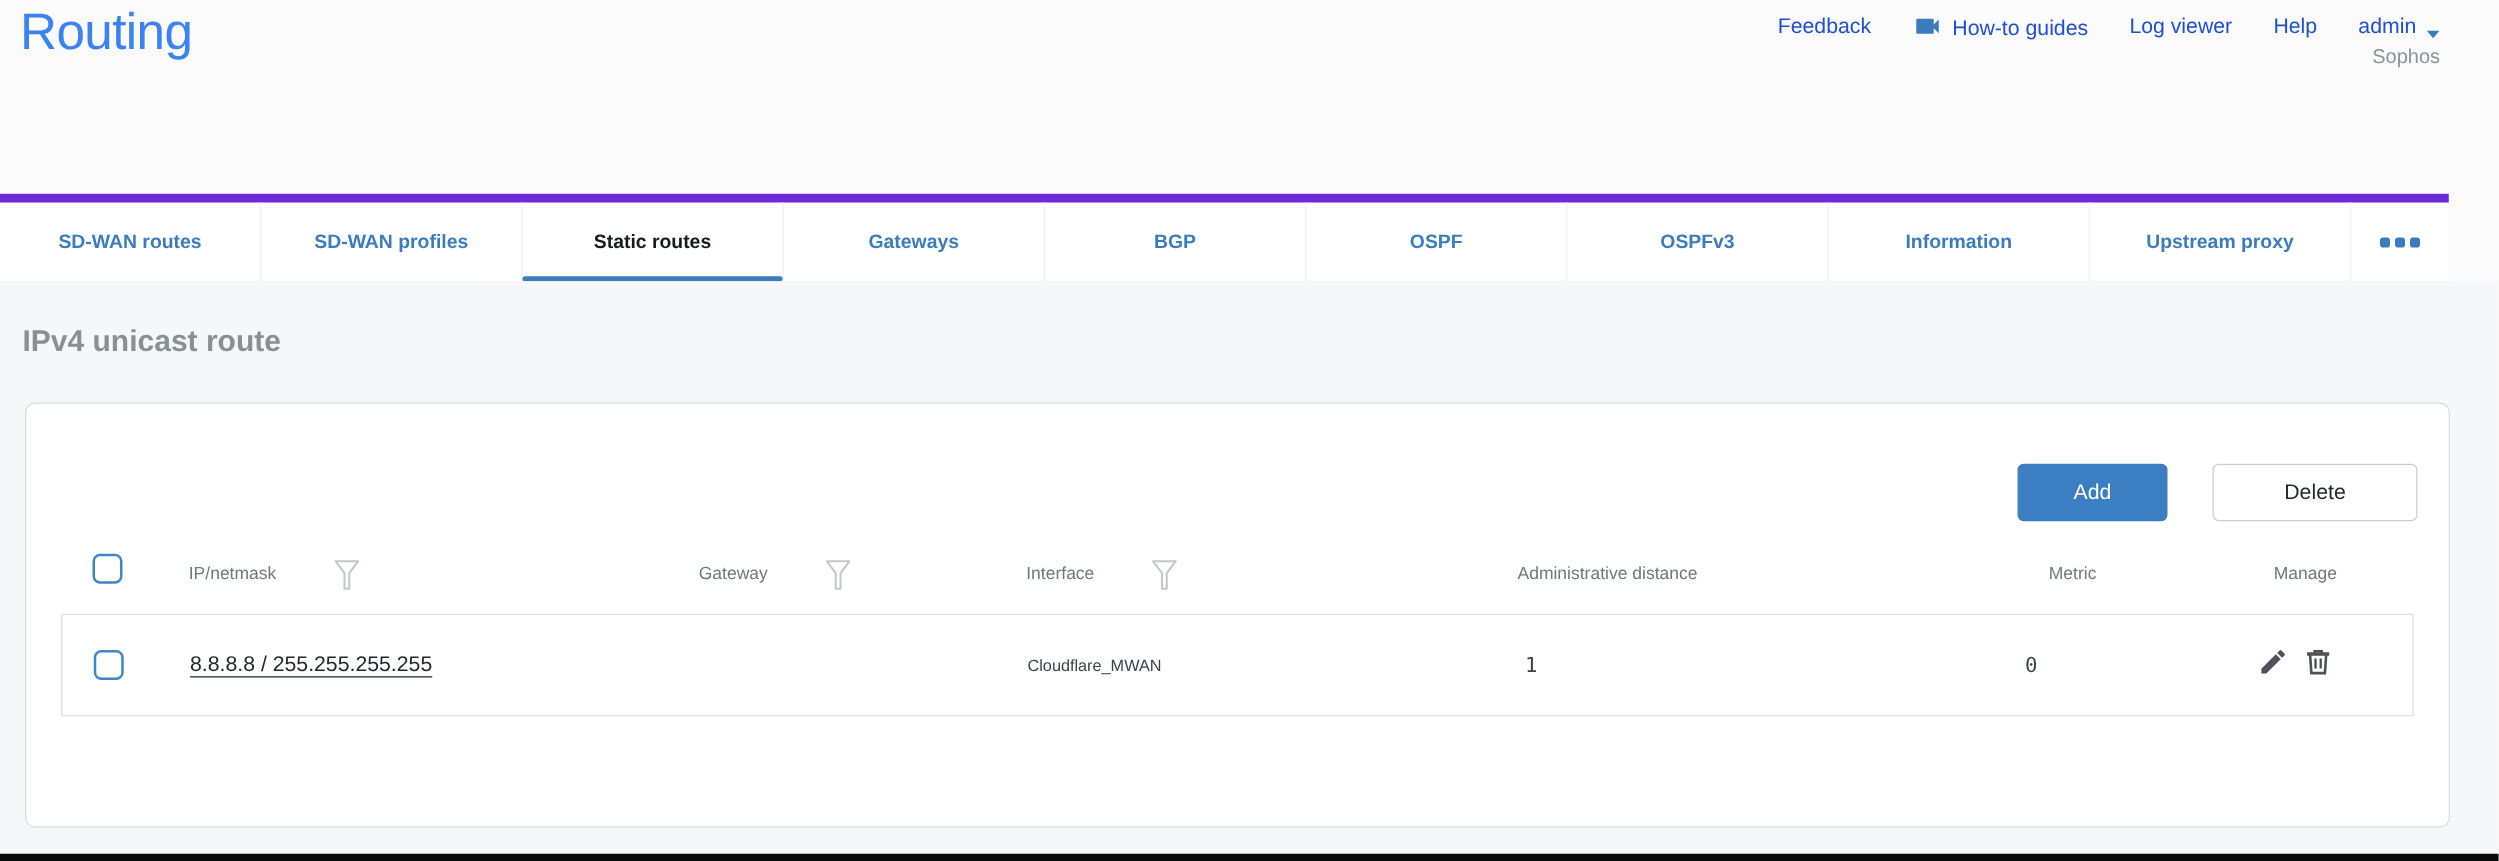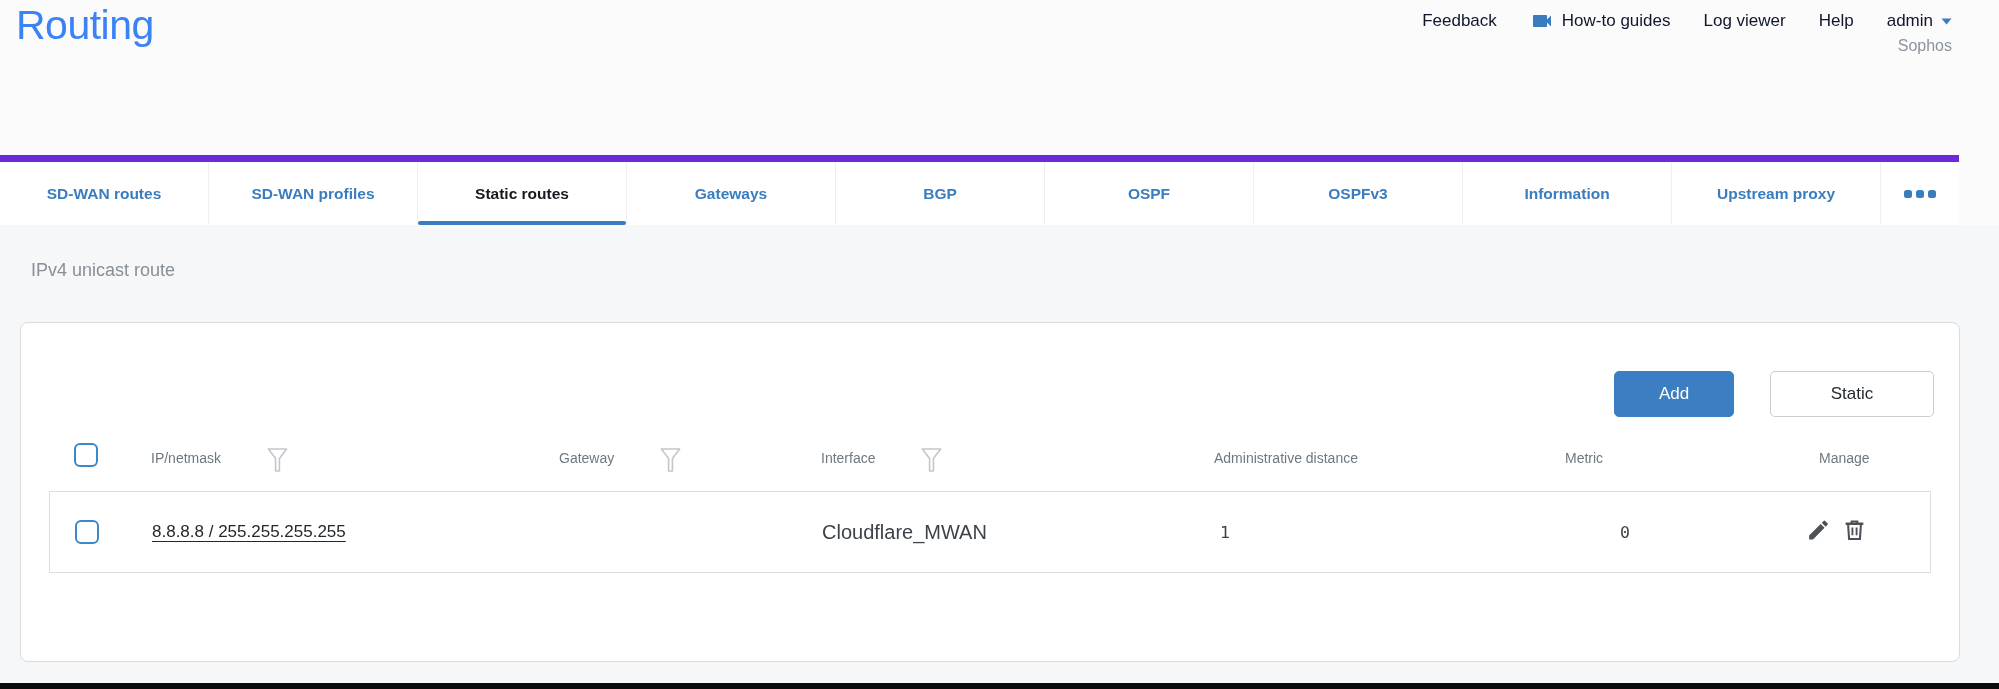--- a/index.html
+++ b/index.html
@@ -14,21 +14,21 @@
   .page-title {
     position:absolute; left:16px; top:2px;
     font-size:41px; font-weight:400; letter-spacing:-0.5px;
     color:#3b82f6;
   }
   .topnav {
     position:absolute; top:9px; right:47px;
     display:flex; align-items:center; gap:33px;
     font-size:17px; font-weight:500; color:#3a7dbf;
   }
-  .navlink { color:#0f172a; text-decoration:none; cursor:pointer; display:flex; align-items:center; gap:8px; }
+  .navlink { color:#1d4ed8; text-decoration:none; cursor:pointer; display:flex; align-items:flex-end; gap:8px; }
   .navlink svg { display:block; }
   .brand {
     position:absolute; top:37px; right:47px;
     font-size:16px; color:#8b939b;
   }
   
   .tabbar {
     position:absolute; left:0; top:155px; width:1959px; height:70px;
     background:#ffffff; display:flex;
     border-top:7px solid #6d28d9;
@@ -49,21 +49,21 @@
   .tab.overflow { flex:1; border-right:none; }
   .dots { display:flex; gap:4px; }
   .dots i { width:8px; height:8px; border-radius:2.5px; background:#3a7dbf; display:block; }
   
   .content-bg {
     position:absolute; left:0; top:225px; width:1999px; height:458px;
     background:#f6f7f8;
   }
   .section-heading {
     position:absolute; left:18px; top:260px;
-    font-size:18px; font-weight:400; color:#878f97;margin-left:13px;
+    font-size:24px; font-weight:700; color:#878f97;
   }
   .panel {
     position:absolute; left:20px; top:322px; width:1940px; height:340px;
     background:#ffffff; border:1px solid #d9dcdf; border-radius:8px;
   }
   .btn {
     position:absolute; top:48px; height:46px;
     border-radius:5px; font-size:17px; font-family:"Liberation Sans", sans-serif;
     cursor:pointer;
   }
@@ -81,32 +81,32 @@
     border:2px solid #3f86c8; border-radius:6px; background:#fff; cursor:pointer;
   }
   .thead .cb { left:53px; top:120px; }
   .th {
     position:absolute; top:121px; height:28px;
     display:flex; align-items:center; gap:45px;
     font-size:14px; color:#6f787f; white-space:nowrap;
   }
   .th svg { display:block; margin-top:4px; }
   .th-ip { left:130px; } .th-gw { left:538px; } .th-if { left:800px; }
-  .th-ad { left:1193px; } .th-me { left:1544px;align-items:center; } .th-mg { left:1798px; }
+  .th-ad { left:1193px; } .th-me { left:1618px;align-items:center; } .th-mg { left:1798px; }
   .tbody {
     position:absolute; left:28px; top:168px; width:1882px; height:82px;
     background:#fff; border:1px solid #dcdfe2;
   }
   .tbody .cb { left:25px; top:28px; }
   .cell { position:absolute; top:50%; transform:translateY(-50%); white-space:nowrap; }
   .cell.link {
     left:102px; font-size:17px; font-weight:500; color:#23282d;
     text-decoration:underline; text-underline-offset:4px; cursor:pointer;
   }
-  .cell.iface { left:772px; font-size:20px; color:#3c434a; }
+  .cell.iface { left:772px; font-size:13px; color:#3c434a; }
   .cell.num { font-family:"DejaVu Sans Mono", monospace; font-size:16.5px; color:#3c434a; }
   .cell.ad { left:1170px; }
   .cell.me { left:1570px; }
   .manage {
     position:absolute; left:1756px; top:50%; transform:translateY(-50%);
     display:flex; gap:11px; align-items:center;
   }
   .icon-btn { cursor:pointer; display:block; }
   
   .bottom-bar { position:absolute; left:0; top:683px; width:1999px; height:6px; background:#0a0a0a; }
@@ -182,21 +182,21 @@
   </div>
 </div>
 
 <div class="content-bg"></div>
 
 <div class="section-heading">IPv4 unicast route</div>
 
 <div class="panel">
 
   <button class="btn primary">Add</button>
-  <button class="btn secondary">Static</button>
+  <button class="btn secondary">Delete</button>
 
   <div class="thead">
     <span class="cb"></span>
 
     <div class="th th-ip">
       <span>IP/netmask</span>
       <span>
         <svg width="23" height="28" viewBox="0 0 24 28">
             <path d="M2.5 2.5 L21.5 2.5 L14 12.5 L14 25.5 L10 25.5 L10 12.5 Z" fill="none" stroke="#c3c7cb" stroke-width="1.7" stroke-linejoin="round"></path>
           </svg>

